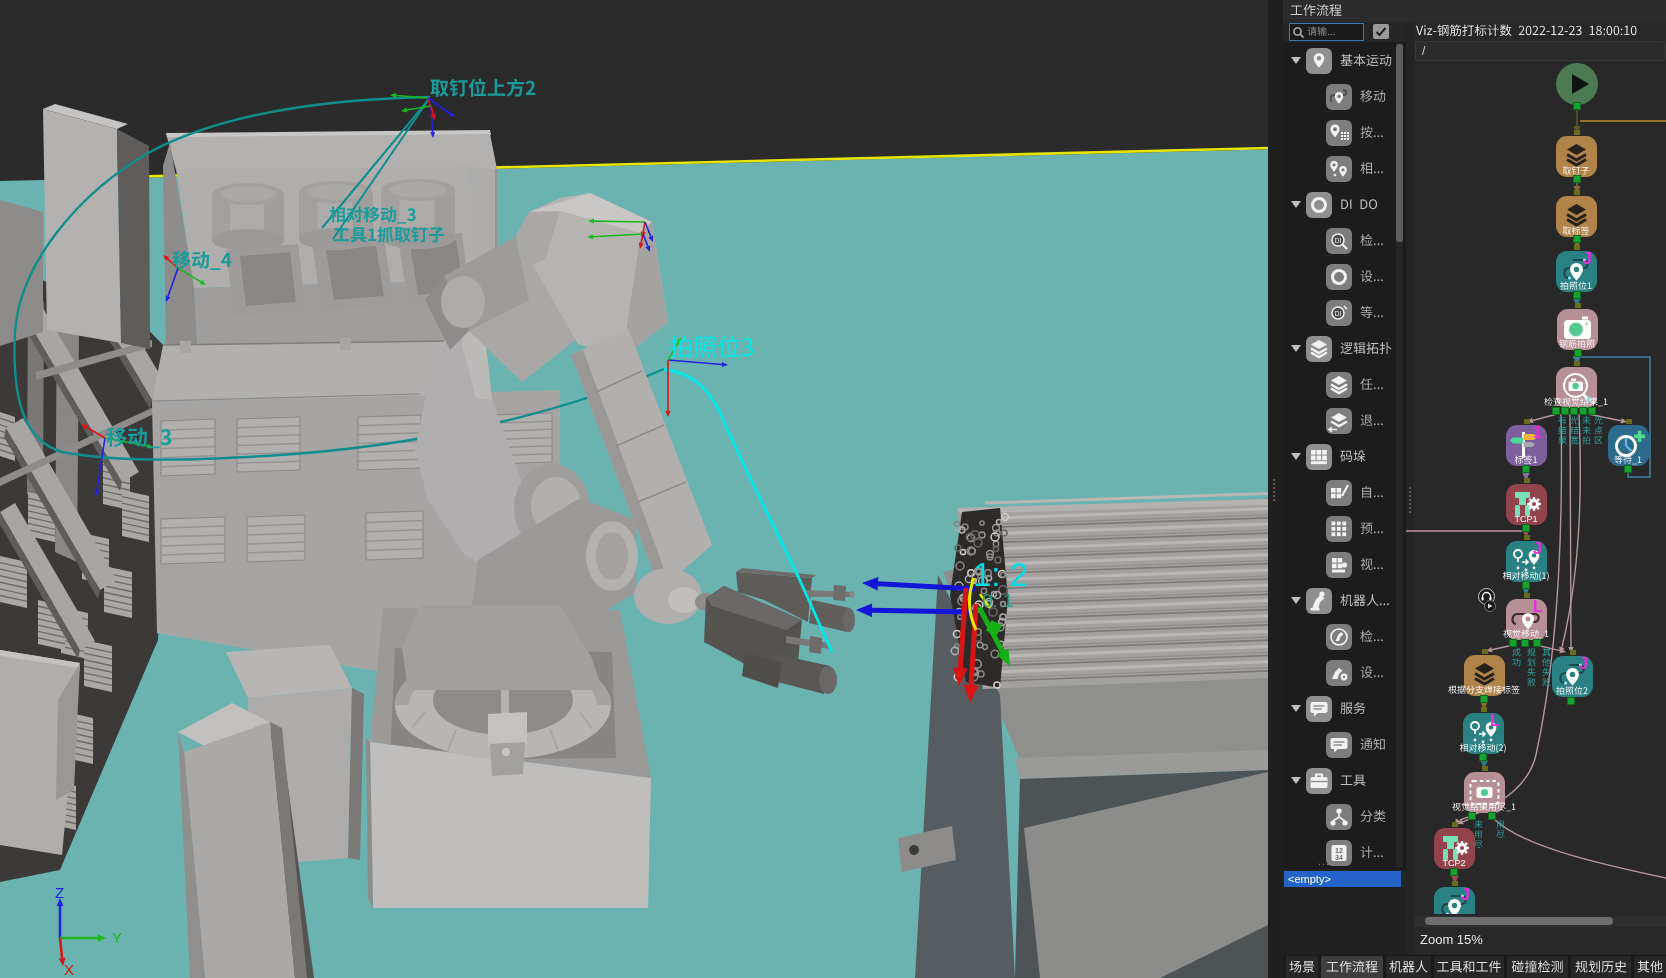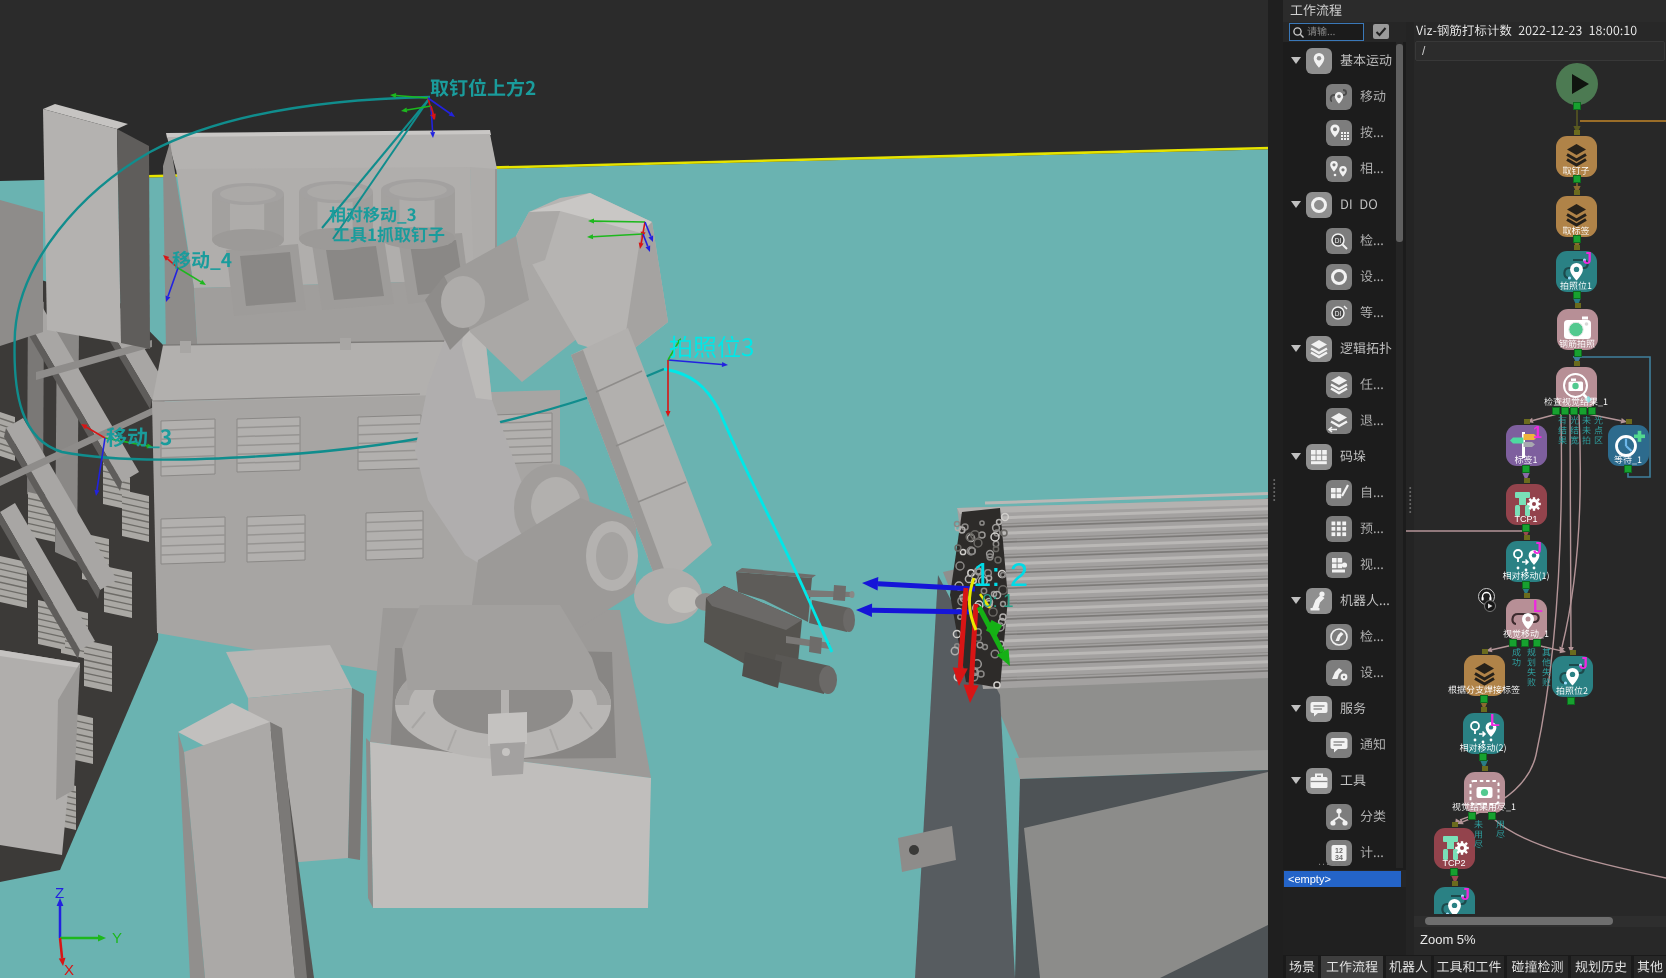--- a/index.html
+++ b/index.html
@@ -967,21 +967,21 @@
       <rect x="3.5" y="9" width="2.2" height="3.5" rx="1" fill="#fff"></rect>
       <rect x="11.3" y="9" width="2.2" height="3.5" rx="1" fill="#fff"></rect>
     </svg>
 <div class="abs" style="left:1484px;top:600px;width:12px;height:12px;border-radius:50%;background:#161616;border:1px solid #777"></div>
 <svg class="abs" style="left:1486px;top:602px" width="8" height="8">
       <polygon points="2,1.5 2,6.5 6.5,4" fill="#ddd"></polygon>
     </svg>
 <div class="abs" style="left:1414px;top:914px;width:252px;height:41px;background:#282828"></div>
 <div class="abs" style="left:1414px;top:916px;width:252px;height:11px;background:#2e2e2e"></div>
 <div class="abs" style="left:1425px;top:917px;width:188px;height:8px;background:#6e6e6e;border-radius:4px"></div>
-<div class="abs" style="left:1420px;top:932px;color:#e8e8e8;font-size:13px">Zoom 5%</div>
+<div class="abs" style="left:1420px;top:932px;color:#e8e8e8;font-size:13px">Zoom 15%</div>
 <div class="abs" style="left:1283px;top:955px;width:383px;height:23px;background:#1a1a1a"></div>
 <div class="abs" style="left:1286px;top:956px;width:32px;height:22px;background:#272727"></div>
 <div class="abs" style="left:1321px;top:956px;width:62px;height:22px;background:#3e3e3e"></div>
 <div class="abs" style="left:1386px;top:956px;width:45px;height:22px;background:#272727"></div>
 <div class="abs" style="left:1434px;top:956px;width:70px;height:22px;background:#272727"></div>
 <div class="abs" style="left:1507px;top:956px;width:61px;height:22px;background:#272727"></div>
 <div class="abs" style="left:1571px;top:956px;width:60px;height:22px;background:#272727"></div>
 <div class="abs" style="left:1634px;top:956px;width:32px;height:22px;background:#272727"></div>
 <svg class="abs" style="left:0;top:0;pointer-events:none" width="1666" height="978" viewBox="0 0 1666 978">
       <defs>

